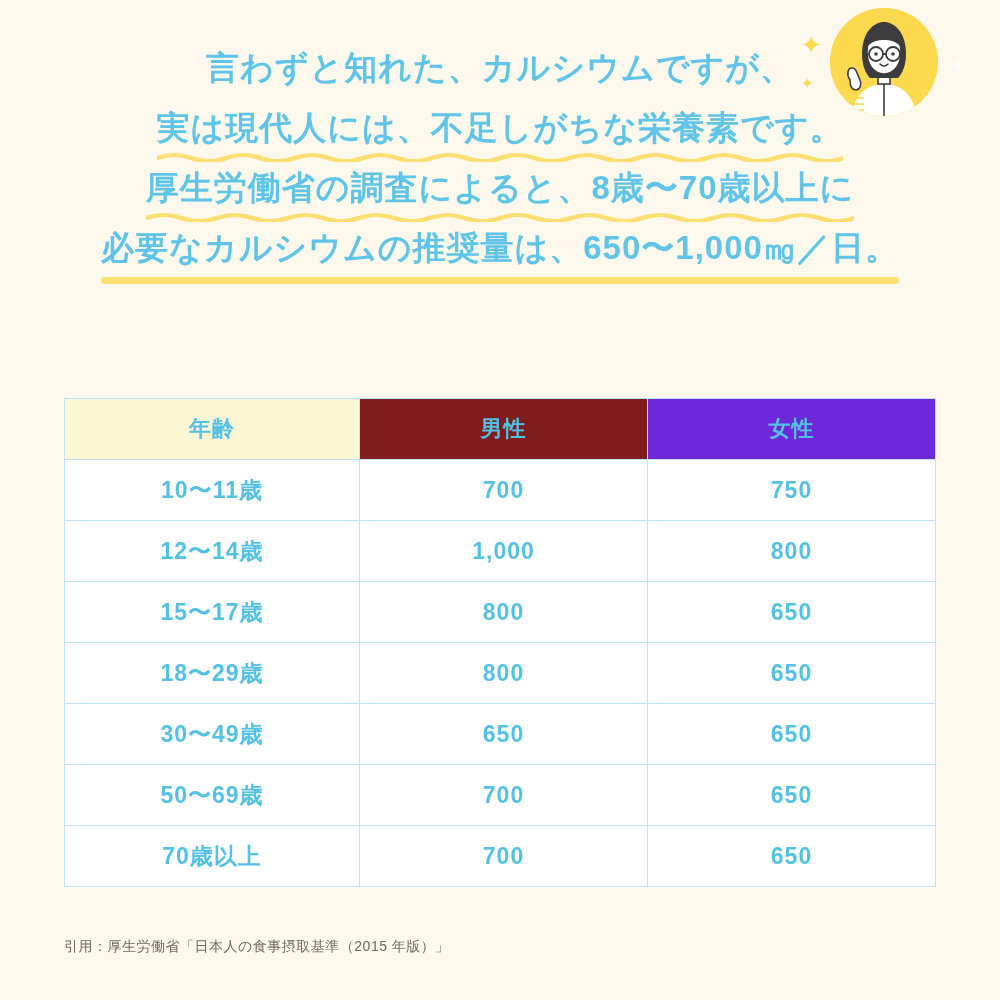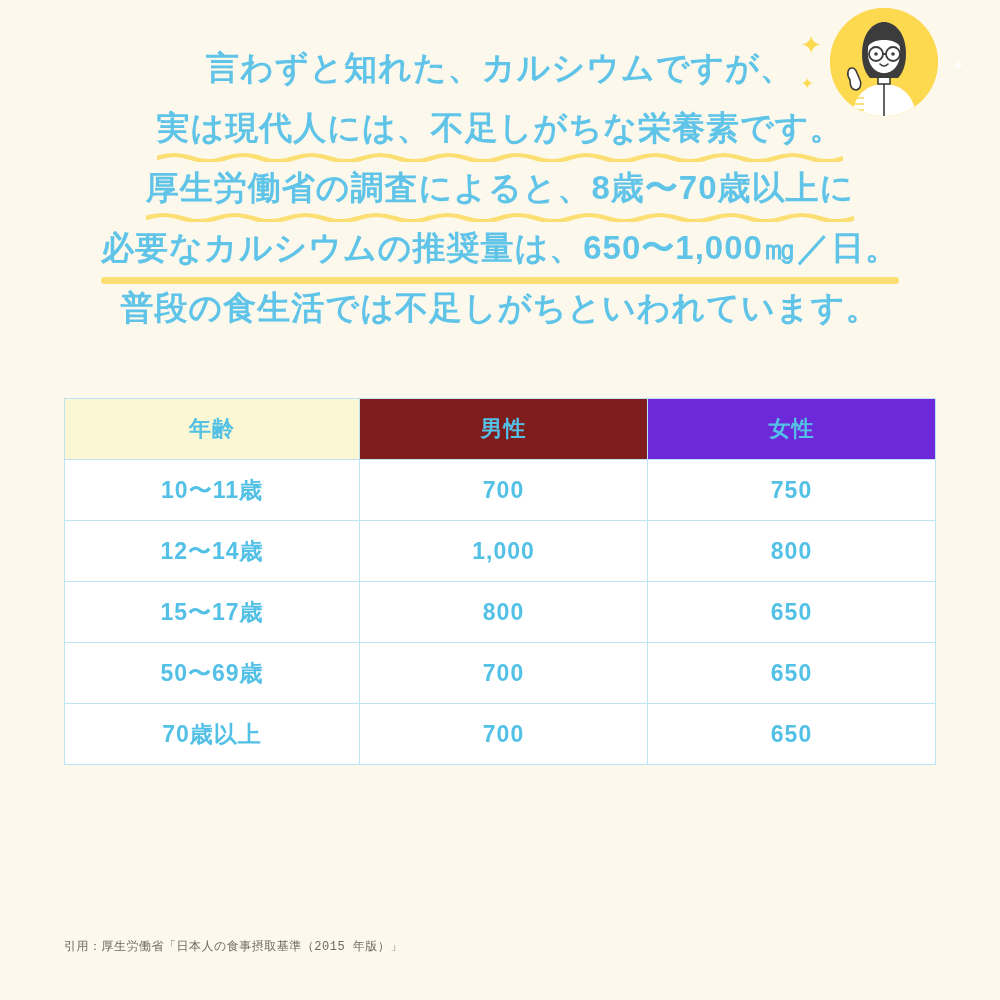--- a/index.html
+++ b/index.html
@@ -108,23 +108,22 @@
   th.male { background: #7f1d1d; }
   th.female { background: #6d28d9; }
   td { background: #ffffff; }
 
   
   .footnote {
     position: absolute;
     top: 938px;
     left: 64px;
     color: #6d6a63;
-    font-size: 12px;
+    font-size: 14px;
     letter-spacing: 0.5px;
-    font-family: Liberation Mono, monospace;
   }
 </style>
 </head>
 <body>
 
 <div class="headline">
 
   <span class="line">
     <span class="txt">言わずと知れた、カルシウムですが、</span>
   </span>
@@ -138,23 +137,20 @@
   <span class="line">
     <span class="txt">厚生労働省の調査によると、8歳〜70歳以上に<svg class="wave" viewBox="0 0 300 10" preserveAspectRatio="none">
         <path d="M0,6 Q7.5,0 15,6 T30,6 T45,6 T60,6 T75,6 T90,6 T105,6 T120,6 T135,6 T150,6 T165,6 T180,6 T195,6 T210,6 T225,6 T240,6 T255,6 T270,6 T285,6 T300,6" fill="none" stroke="#fbdf72" stroke-width="4" stroke-linecap="round"></path>
       </svg></span>
   </span>
 
   <span class="line">
     <span class="txt">必要なカルシウムの推奨量は、650〜1,000㎎／日。<span class="straight"></span></span>
   </span>
 
-  <span class="line">
-    <span class="txt">普段の食生活では不足しがちといわれています。</span>
-  </span>
 
 </div>
 
 <div class="sparkle sp1">✦</div>
 <div class="sparkle sp2">✦</div>
 
 <div class="badge">
   <svg viewBox="0 0 108 108" width="108" height="108">
     <circle cx="54" cy="54" r="54" fill="#fcd94f"></circle>
 
@@ -204,20 +200,30 @@
         <td>12〜14歳</td>
         <td>1,000</td>
         <td>800</td>
       </tr>
       <tr>
         <td>15〜17歳</td>
         <td>800</td>
         <td>650</td>
       </tr>
       <tr>
+        <td>18〜29歳</td>
+        <td>800</td>
+        <td>650</td>
+      </tr>
+      <tr>
+        <td>30〜49歳</td>
+        <td>650</td>
+        <td>650</td>
+      </tr>
+      <tr>
         <td>50〜69歳</td>
         <td>700</td>
         <td>650</td>
       </tr>
       <tr>
         <td>70歳以上</td>
         <td>700</td>
         <td>650</td>
       </tr>
     </tbody>

